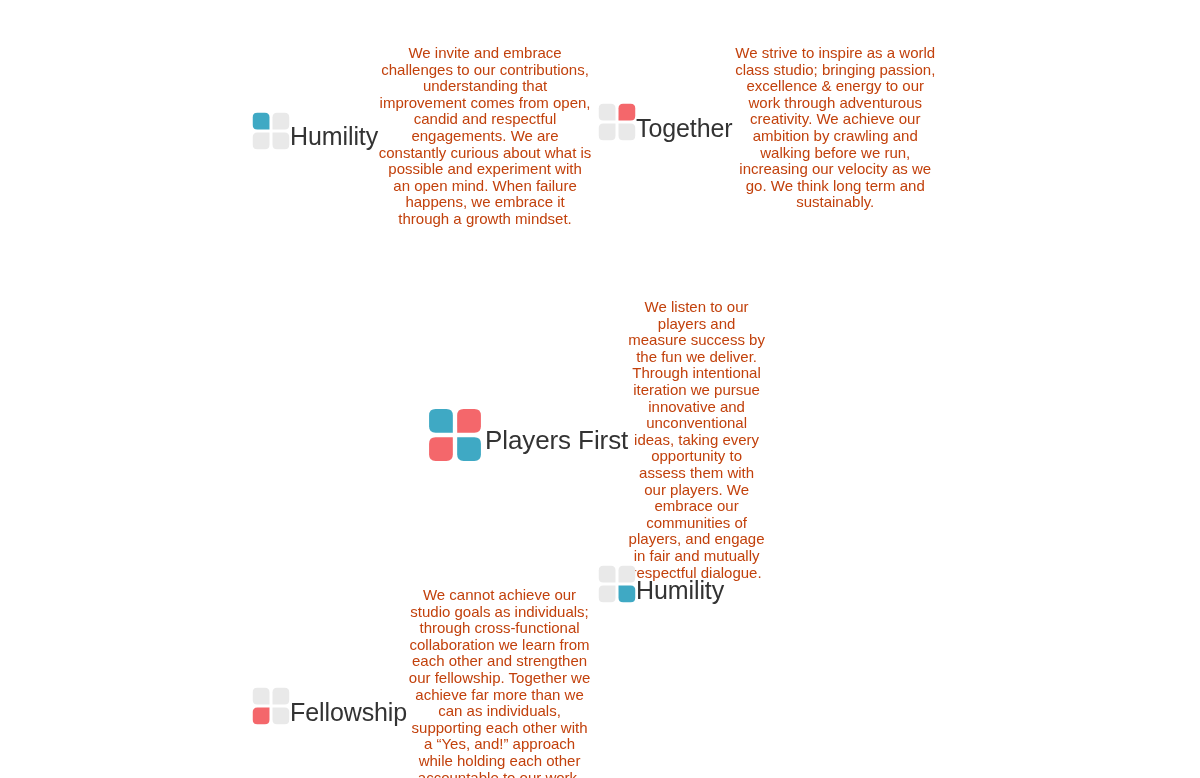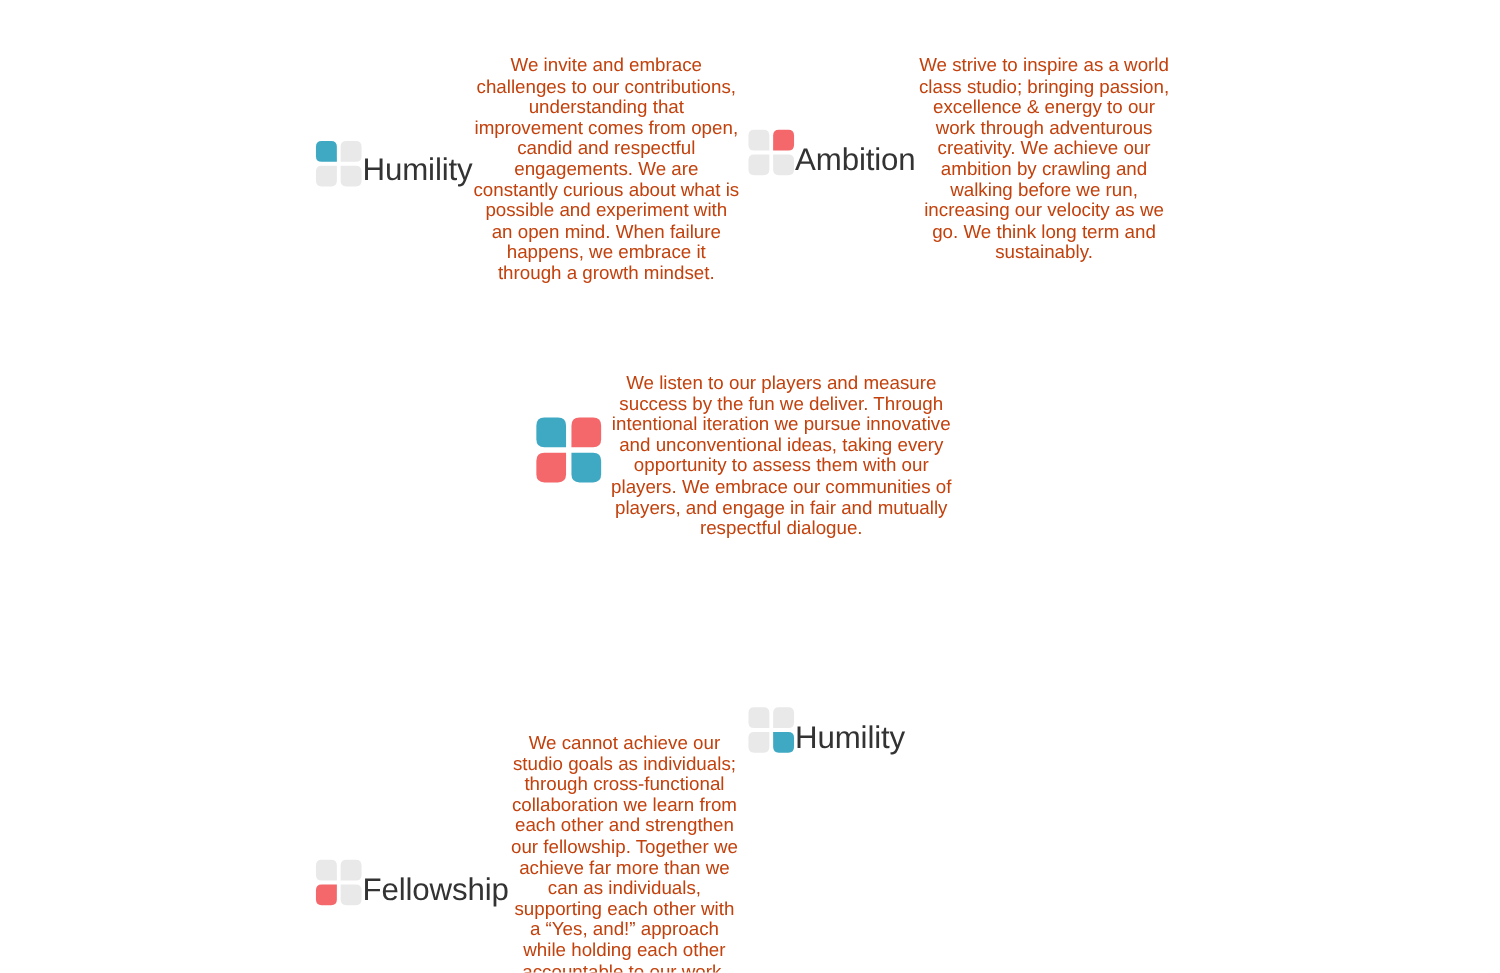--- a/index.html
+++ b/index.html
@@ -88,33 +88,34 @@
 
   <section class="value-card" id="card-ambition">
     <span class="icon-slot">
         <svg viewBox="0 0 100 100" class="value-icon small">
           <path d="M 46 46 L 46 14 Q 46 2 34 2 L 14 2 Q 2 2 2 14 L 2 34 Q 2 46 14 46 Z" fill="#e9e9e9" transform="rotate(0 50 50)"></path>
           <path d="M 46 46 L 46 14 Q 46 2 34 2 L 14 2 Q 2 2 2 14 L 2 34 Q 2 46 14 46 Z" fill="#f4676b" transform="rotate(90 50 50)"></path>
           <path d="M 46 46 L 46 14 Q 46 2 34 2 L 14 2 Q 2 2 2 14 L 2 34 Q 2 46 14 46 Z" fill="#e9e9e9" transform="rotate(180 50 50)"></path>
           <path d="M 46 46 L 46 14 Q 46 2 34 2 L 14 2 Q 2 2 2 14 L 2 34 Q 2 46 14 46 Z" fill="#e9e9e9" transform="rotate(270 50 50)"></path>
         </svg>
       </span>
-    <h2 class="value-title">Ambition</h2>
+    <h2 class="value-title">Together</h2>
     <p class="value-body">We strive to inspire as a world class studio; bringing passion, excellence &amp; energy to our work through adventurous creativity. We achieve our ambition by crawling and walking before we run, increasing our velocity as we go. We think long term and sustainably.</p>
   </section>
 
   <section class="value-card" id="card-players">
     <span class="icon-slot">
         <svg viewBox="0 0 100 100" class="value-icon large">
           <path d="M 46 46 L 46 14 Q 46 2 34 2 L 14 2 Q 2 2 2 14 L 2 34 Q 2 46 14 46 Z" fill="#3fa9c4" transform="rotate(0 50 50)"></path>
           <path d="M 46 46 L 46 14 Q 46 2 34 2 L 14 2 Q 2 2 2 14 L 2 34 Q 2 46 14 46 Z" fill="#f4676b" transform="rotate(90 50 50)"></path>
           <path d="M 46 46 L 46 14 Q 46 2 34 2 L 14 2 Q 2 2 2 14 L 2 34 Q 2 46 14 46 Z" fill="#3fa9c4" transform="rotate(180 50 50)"></path>
           <path d="M 46 46 L 46 14 Q 46 2 34 2 L 14 2 Q 2 2 2 14 L 2 34 Q 2 46 14 46 Z" fill="#f4676b" transform="rotate(270 50 50)"></path>
         </svg>
       </span>
+    <h2 class="value-title large">Players First</h2>
     <p class="value-body">We listen to our players and measure success by the fun we deliver. Through intentional iteration we pursue innovative and unconventional ideas, taking every opportunity to assess them with our players. We embrace our communities of players, and engage in fair and mutually respectful dialogue.</p>
   </section>
 
   <section class="value-card" id="card-fellowship">
     <span class="icon-slot">
         <svg viewBox="0 0 100 100" class="value-icon small">
           <path d="M 46 46 L 46 14 Q 46 2 34 2 L 14 2 Q 2 2 2 14 L 2 34 Q 2 46 14 46 Z" fill="#e9e9e9" transform="rotate(0 50 50)"></path>
           <path d="M 46 46 L 46 14 Q 46 2 34 2 L 14 2 Q 2 2 2 14 L 2 34 Q 2 46 14 46 Z" fill="#e9e9e9" transform="rotate(90 50 50)"></path>
           <path d="M 46 46 L 46 14 Q 46 2 34 2 L 14 2 Q 2 2 2 14 L 2 34 Q 2 46 14 46 Z" fill="#e9e9e9" transform="rotate(180 50 50)"></path>
           <path d="M 46 46 L 46 14 Q 46 2 34 2 L 14 2 Q 2 2 2 14 L 2 34 Q 2 46 14 46 Z" fill="#f4676b" transform="rotate(270 50 50)"></path>

